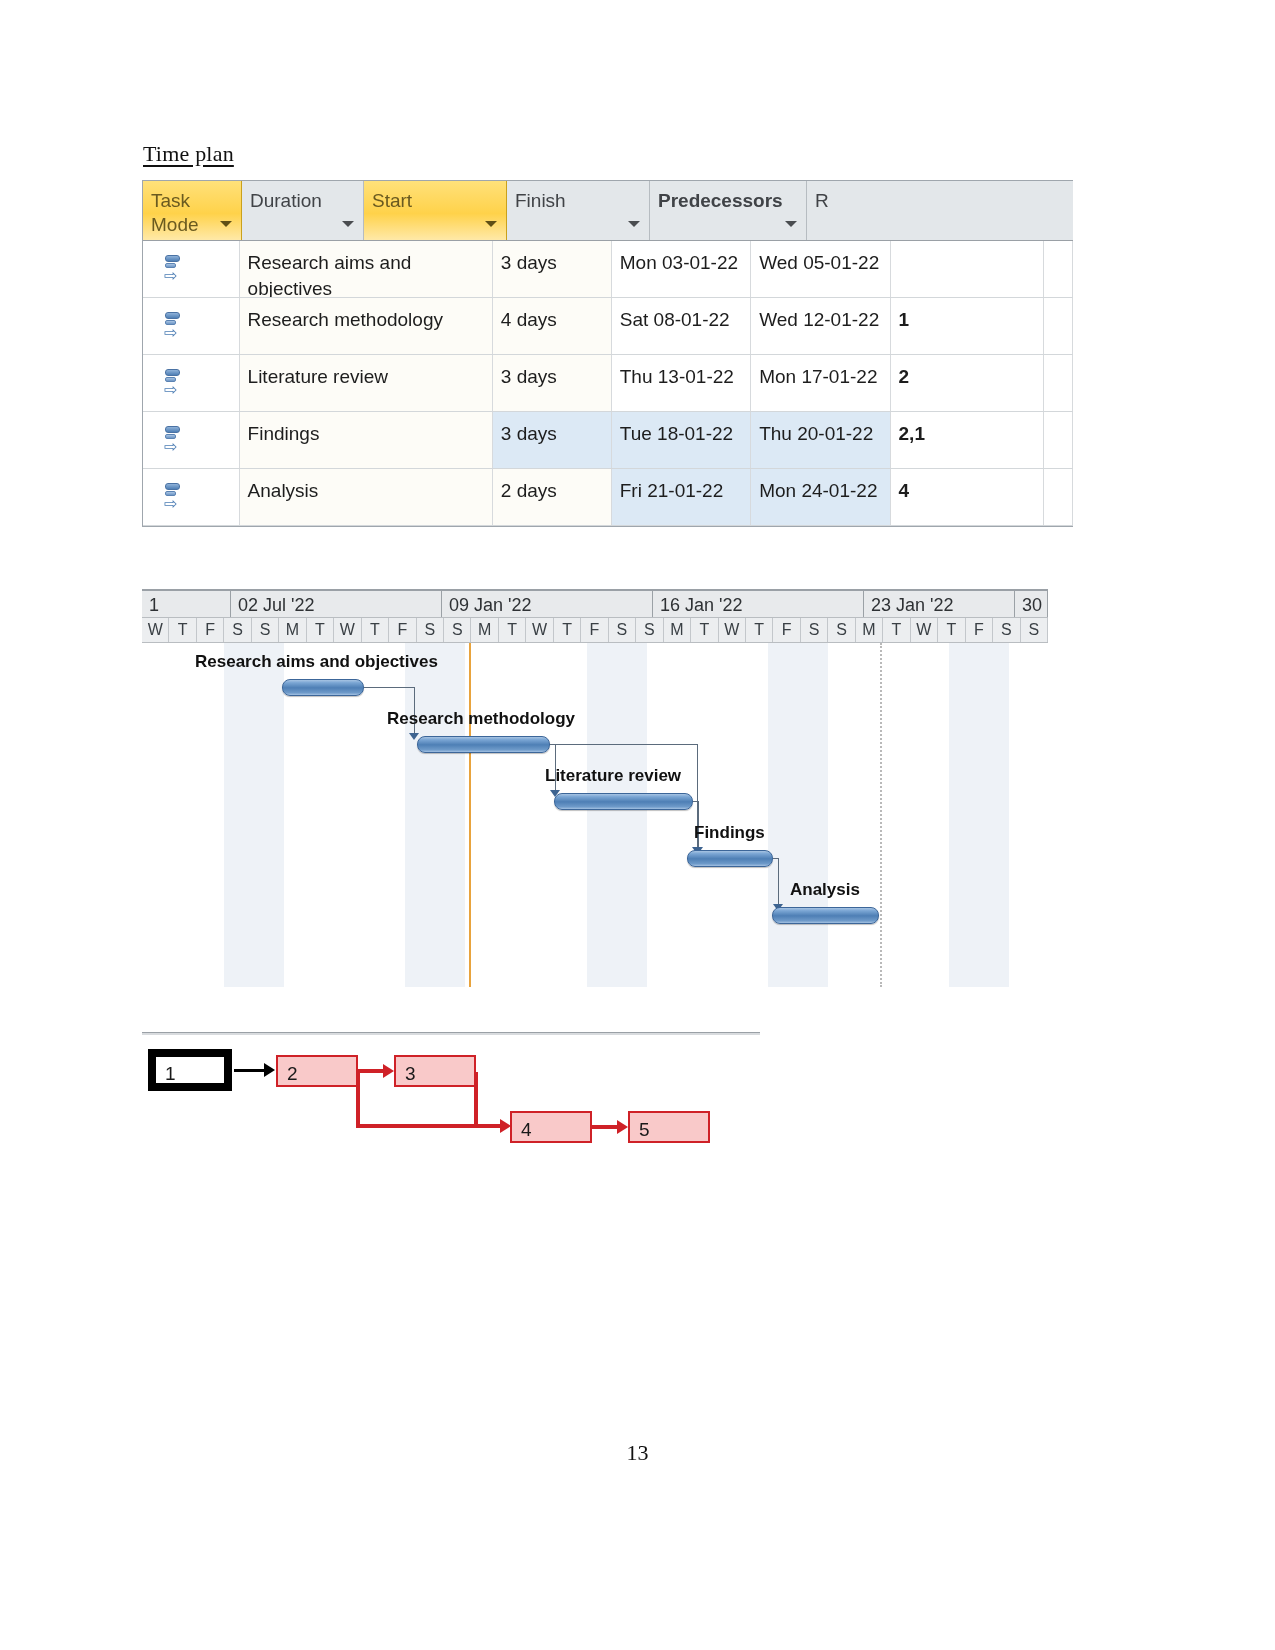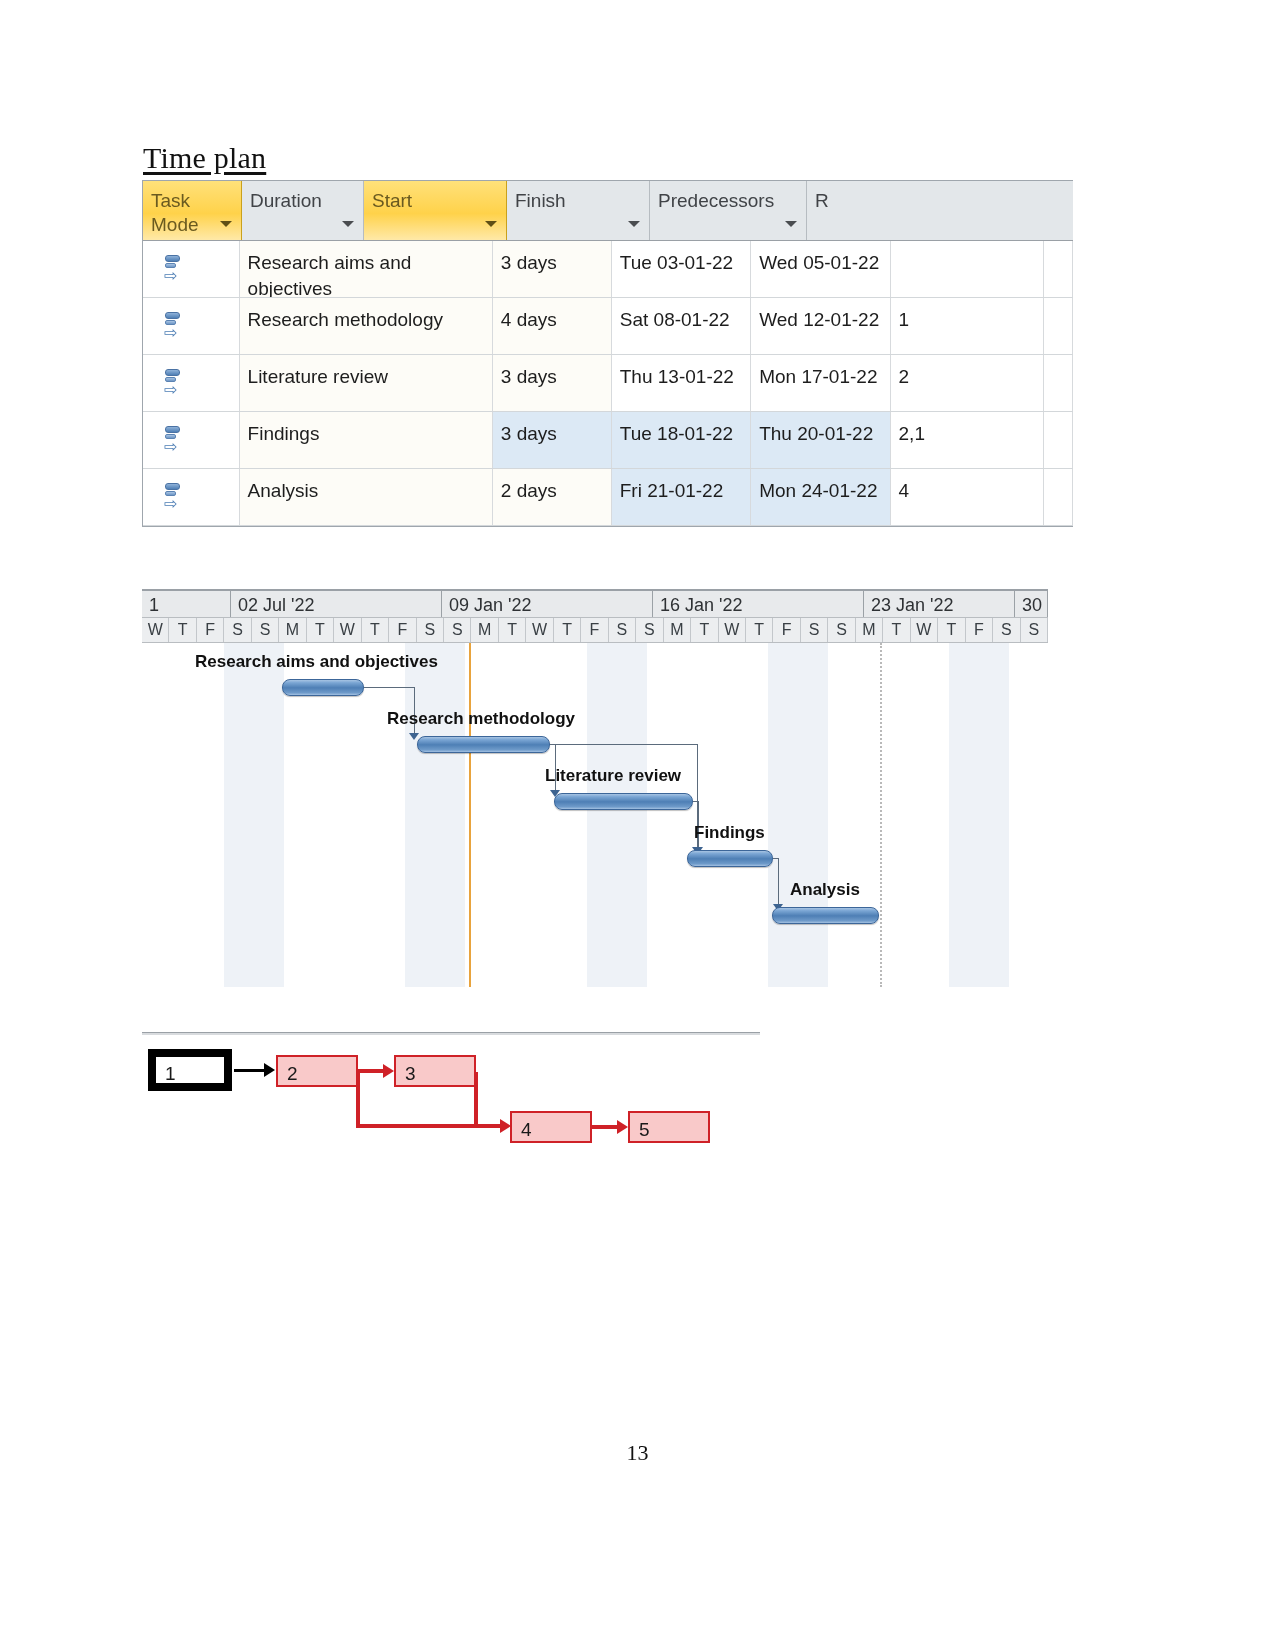--- a/index.html
+++ b/index.html
@@ -9,21 +9,21 @@
     background:#ffffff;
     font-family:"Liberation Sans", sans-serif;
     position:relative;
     overflow:hidden;
   }
 
   
   #page-title {
     position:absolute; left:143px; top:141px;
     font-family:"Liberation Serif", serif;
-    font-size:30px; color:#111;
+    font-size:22px; color:#111;
     text-decoration:underline;
     text-underline-offset:4px;
     letter-spacing:0.2px;
   }
 
   
   #project-grid {
     position:absolute; left:142px; top:180px;
     width:931px; height:347px;
     border:1px solid #9fa6ad;
@@ -58,21 +58,21 @@
     border-right:6px solid transparent;
     border-top:6px solid #4a4d50;
   }
   .hcell.gold .arrow { border-top-color:#5f4f16; }
 
   .c-mode { width:99px; }
   .c-name { width:260px; }
   .c-dur  { width:122px; }
   .c-start{ width:143px; }
   .c-fin  { width:143px; }
-  .c-pred { width:157px; }
+  .c-pred { width:157px;font-weight:bold; }
   .c-r    { width:30px; border-right:none; }
 
   .grid-row {
     display:flex;
     border-bottom:1px solid #d3d7da;
     height:57px;
   }
   .cell {
     border-right:1px solid #d7dadd;
     padding:9px 0 0 8px;
@@ -240,21 +240,21 @@
   <div class="grid-row">
     <div class="cell plain c-mode">
       <div class="mode-icon">
         <span class="bar1"></span>
           <span class="bar2"></span>
           <span class="arrw">⇨</span>
       </div>
     </div>
     <div class="cell wrap c-name">Research aims and objectives</div>
     <div class="cell c-dur">3 days</div>
-    <div class="cell plain c-start">Tue 03-01-22</div>
+    <div class="cell plain c-start">Mon 03-01-22</div>
     <div class="cell plain c-fin">Wed 05-01-22</div>
     <div class="cell plain c-pred"></div>
     <div class="cell plain c-r"></div>
   </div>
 
   <div class="grid-row">
     <div class="cell plain c-mode">
       <div class="mode-icon">
         <span class="bar1"></span>
           <span class="bar2"></span>

